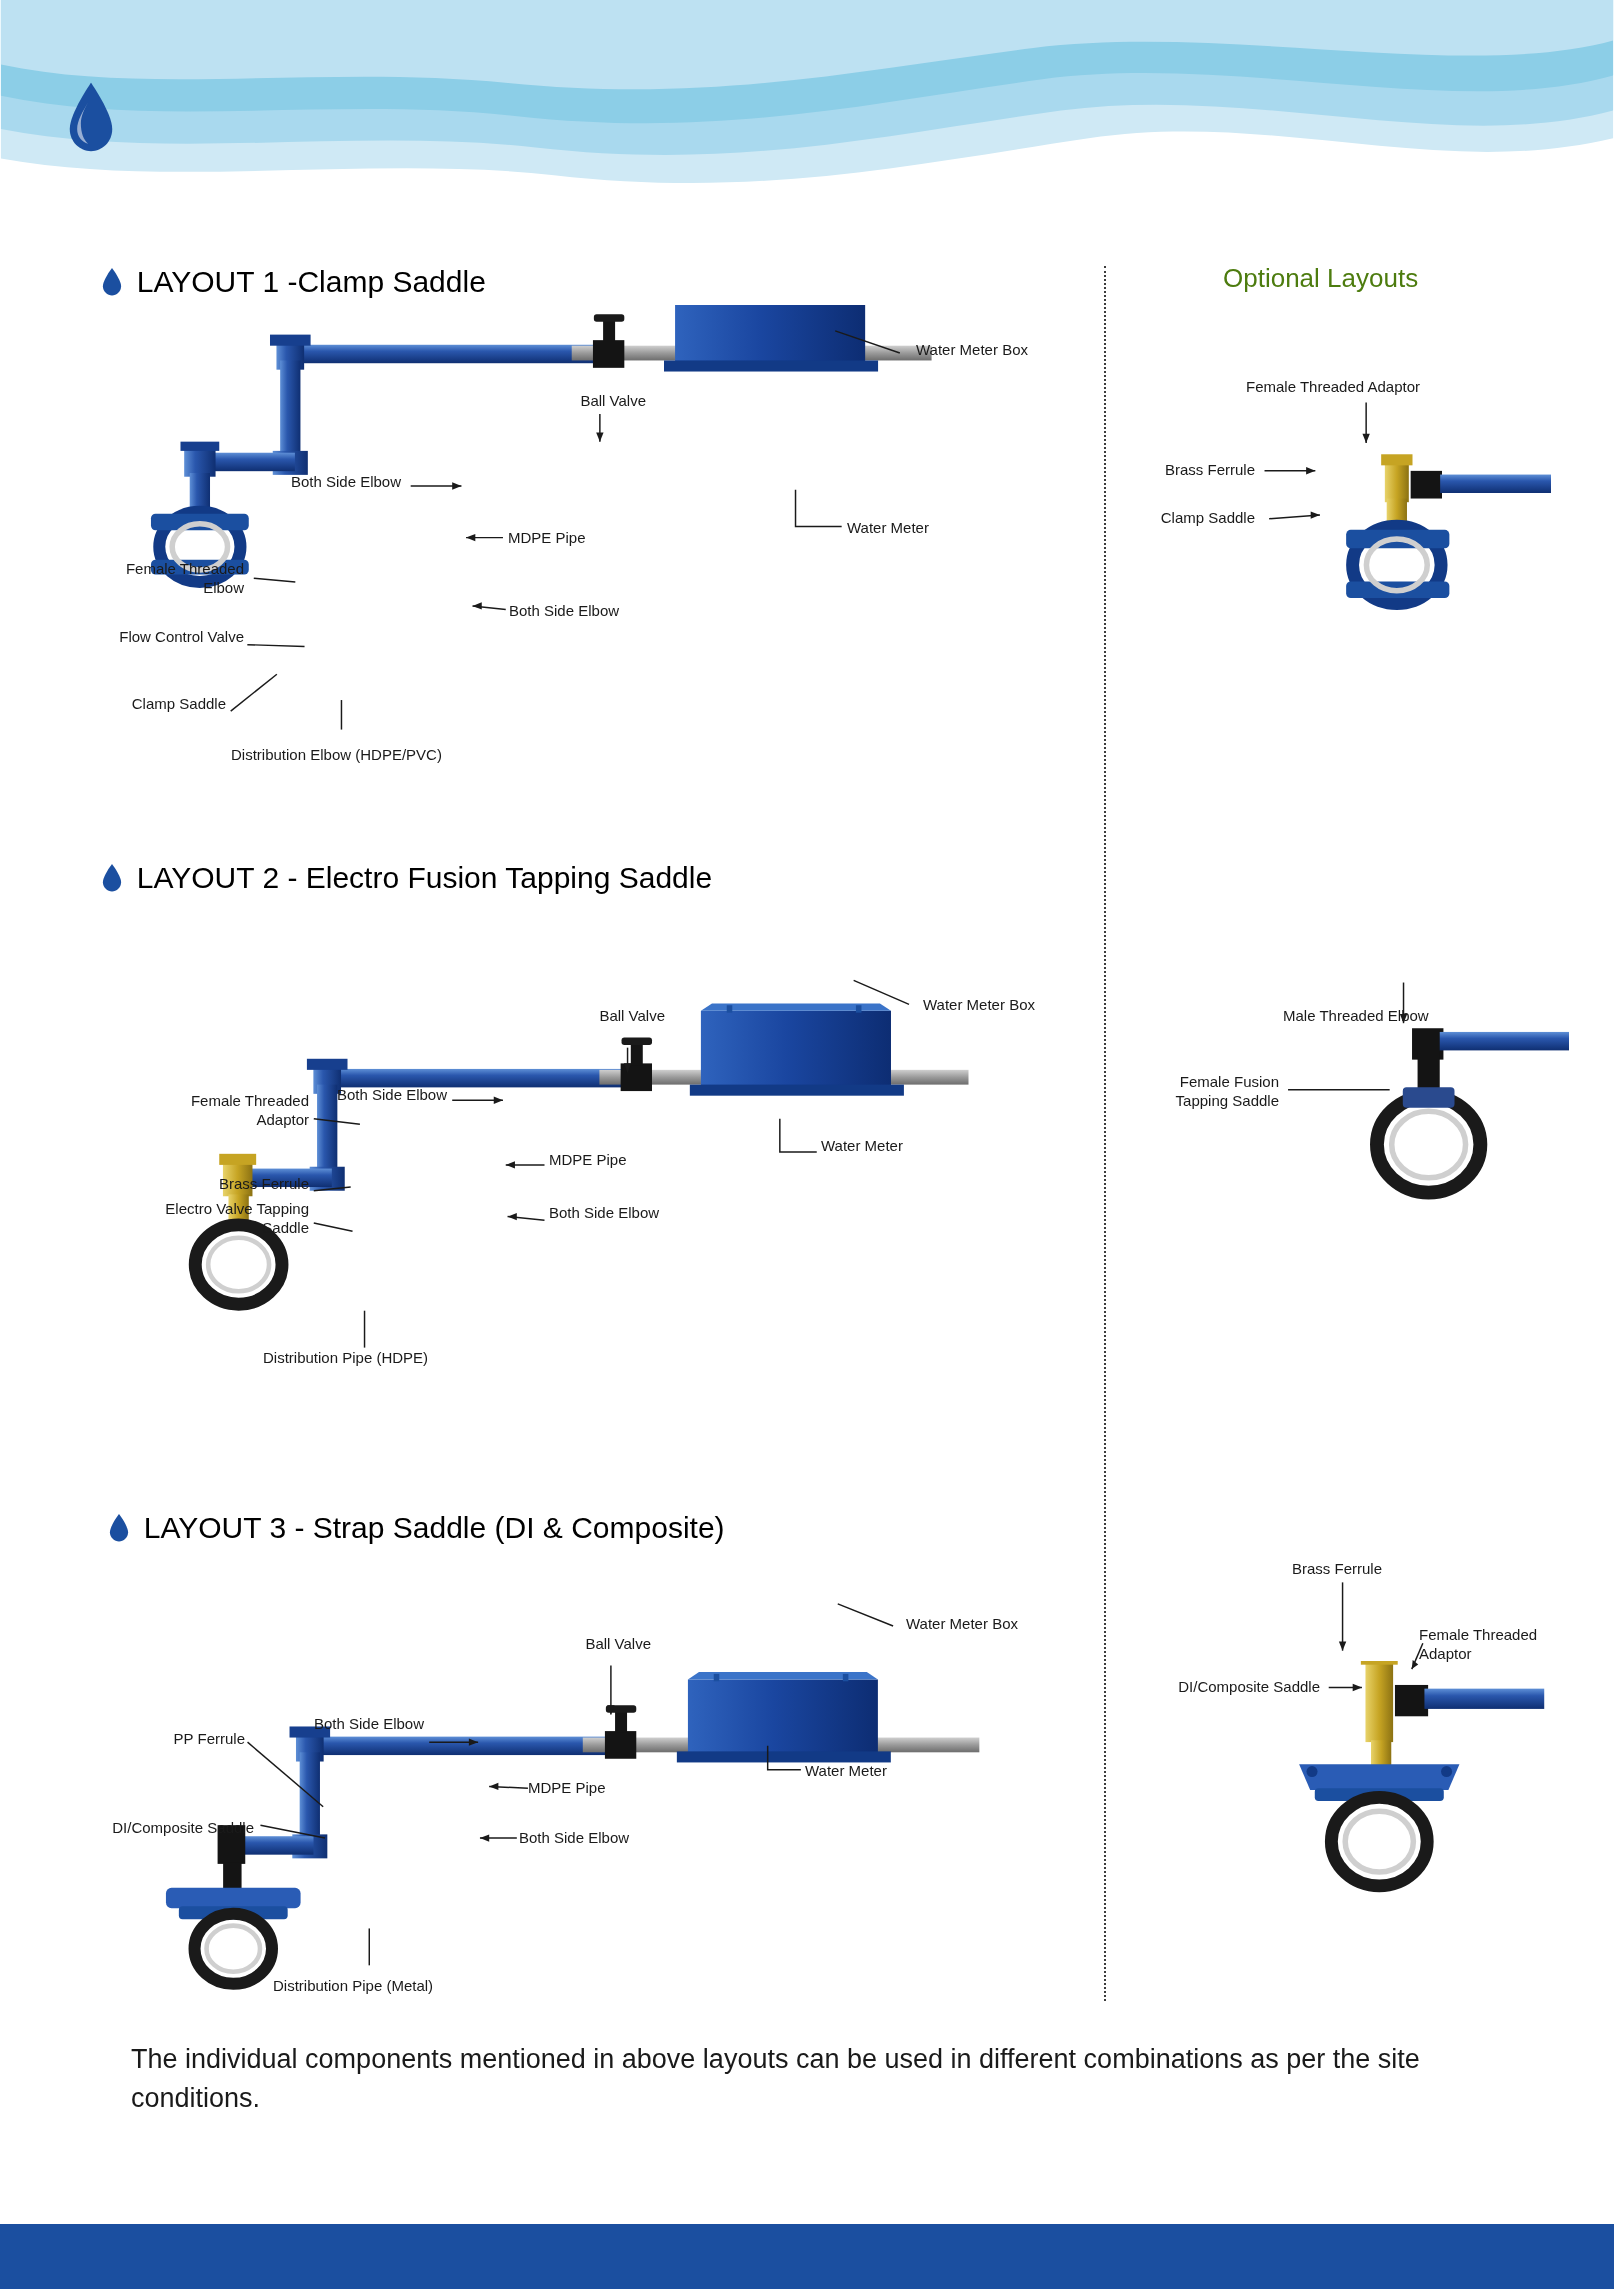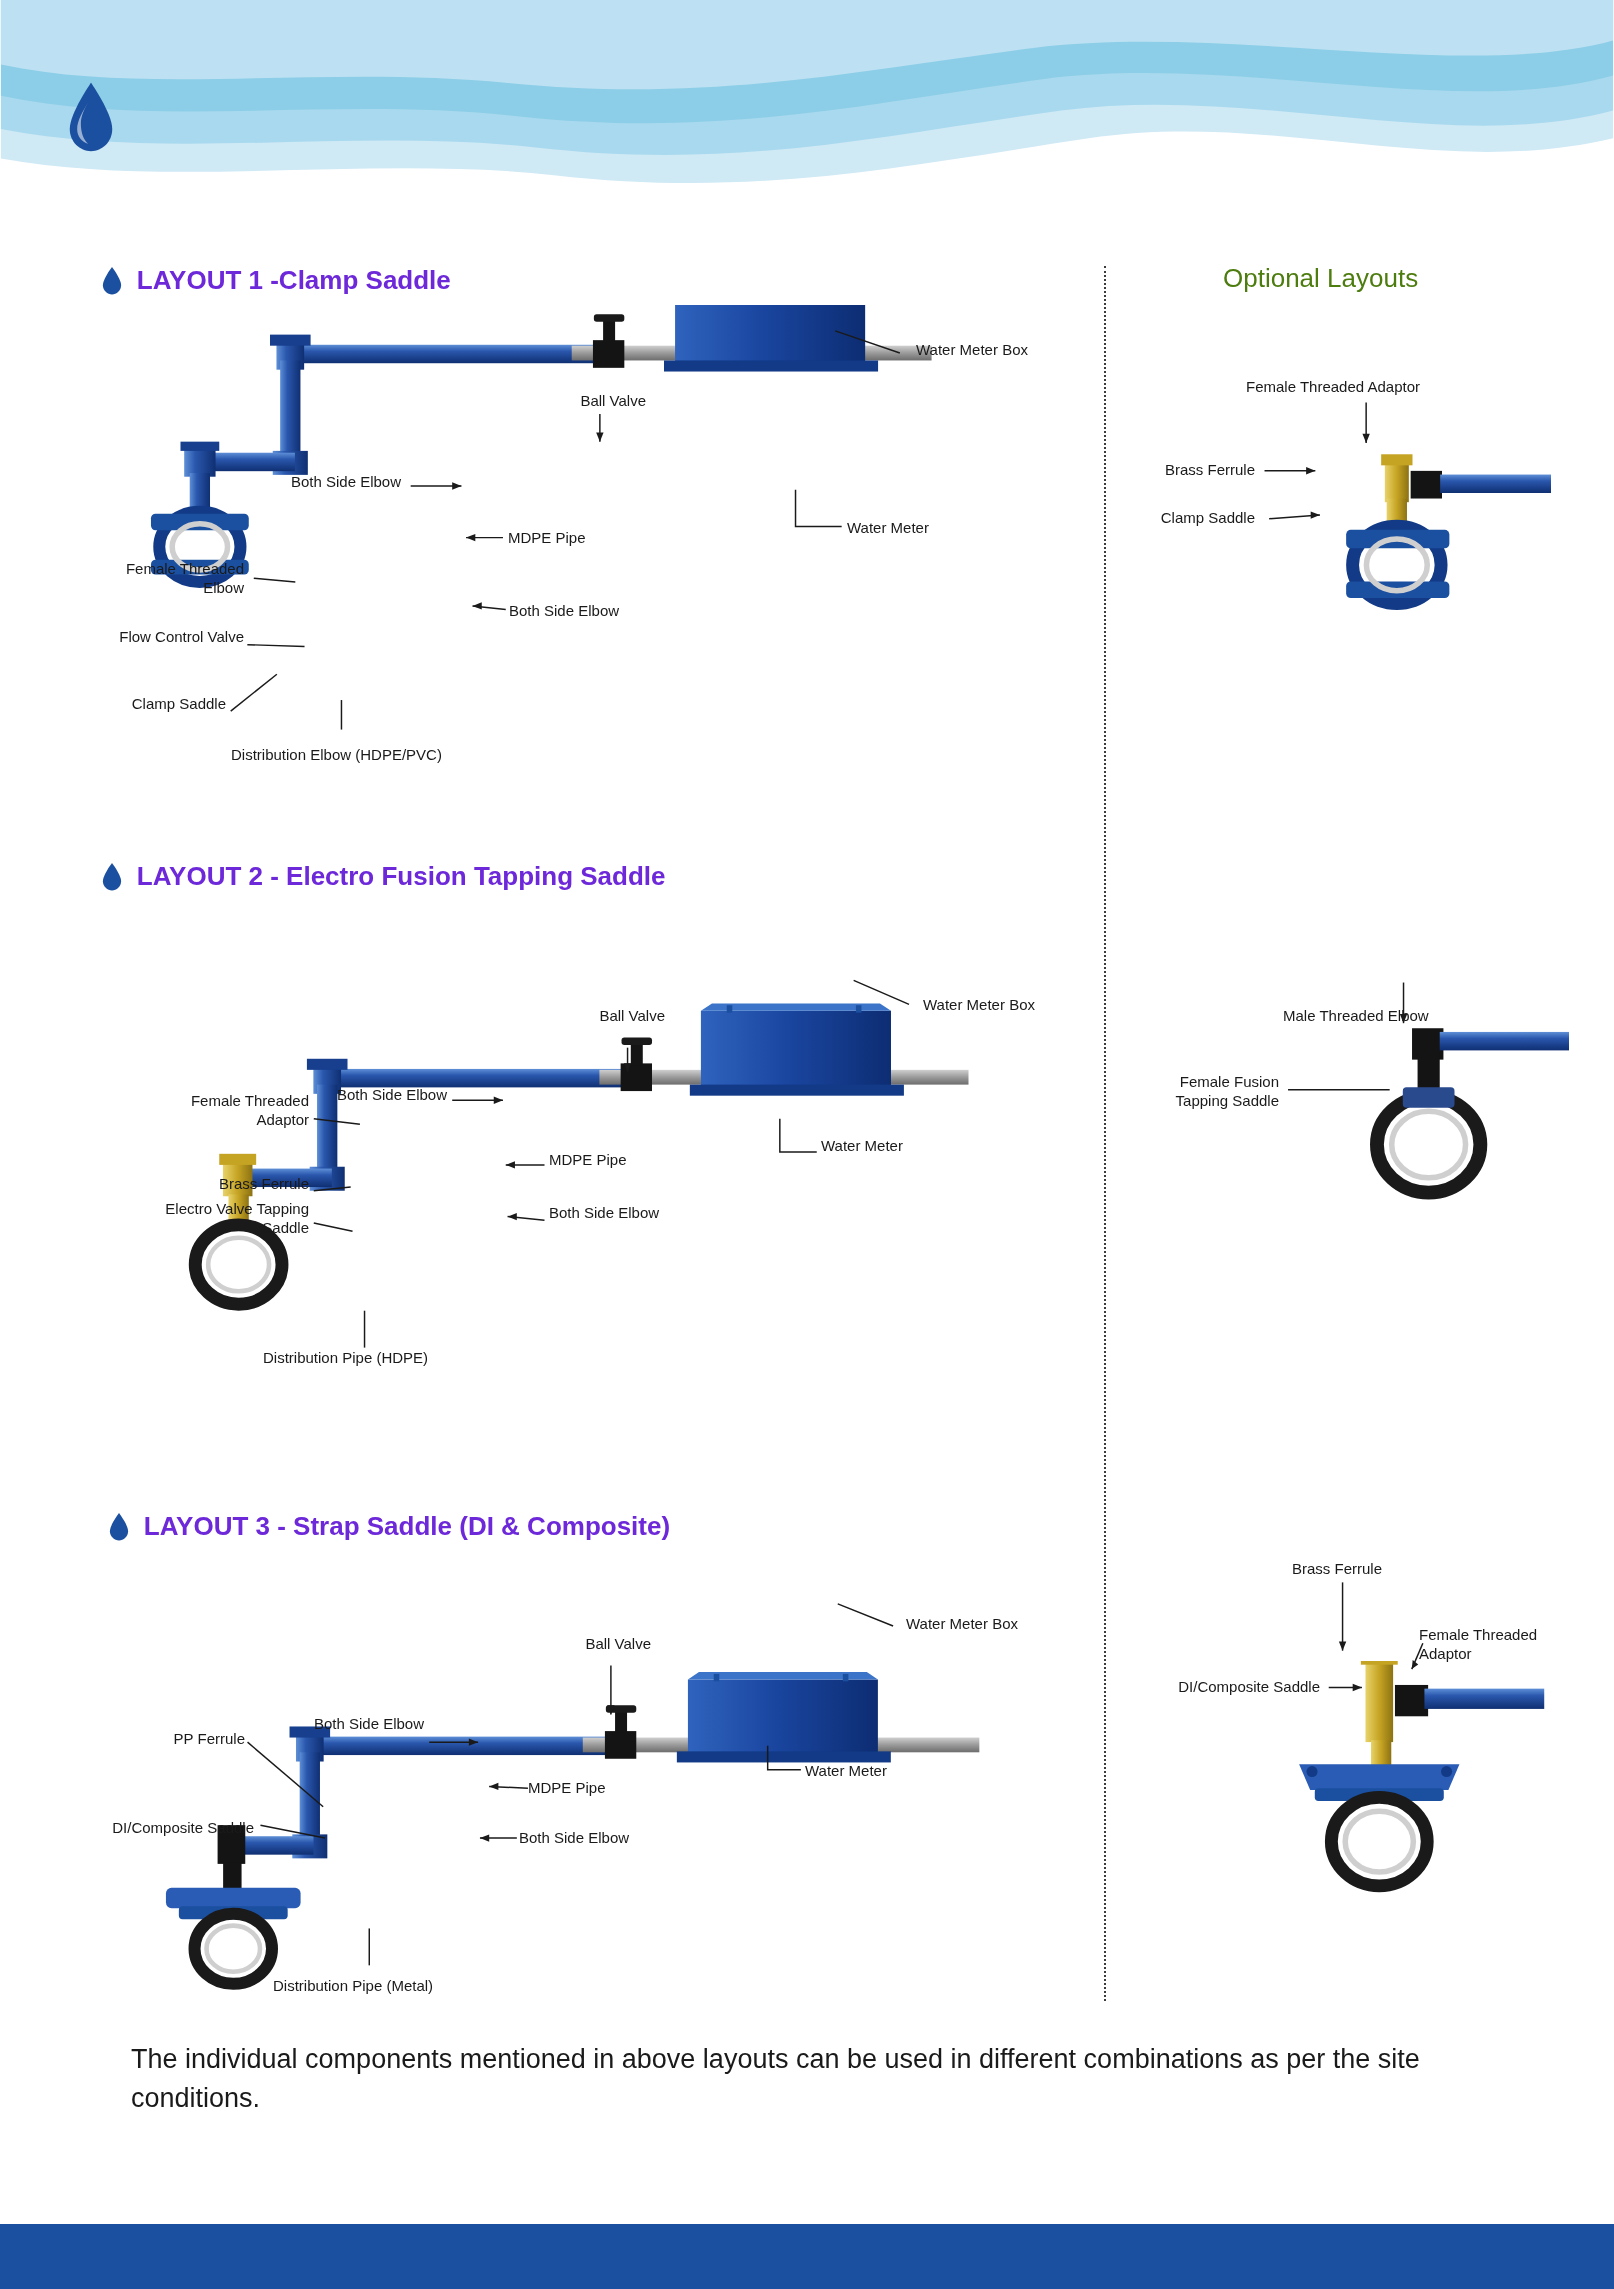--- a/index.html
+++ b/index.html
@@ -44,23 +44,23 @@
     position: absolute;
     display: flex;
     align-items: center;
     gap: 14.8px;
   }
   .section-heading .sh-drop {
     width: 20px; height: 29.5px;
     flex: 0 0 auto;
   }
   .section-heading .sh-text {
-    font-size: 26px;
-    font-weight: bold;
-    color: #6d28d9;
+    font-size: 30px;
+    font-weight: normal;
+    color: #000000;
     white-space: nowrap;
   }
 
   .optional-title {
     position: absolute;
     left: 1223px; top: 263px;
     font-size: 26px;
     font-weight: normal;
     color: #4d7c0f;
     white-space: nowrap;

